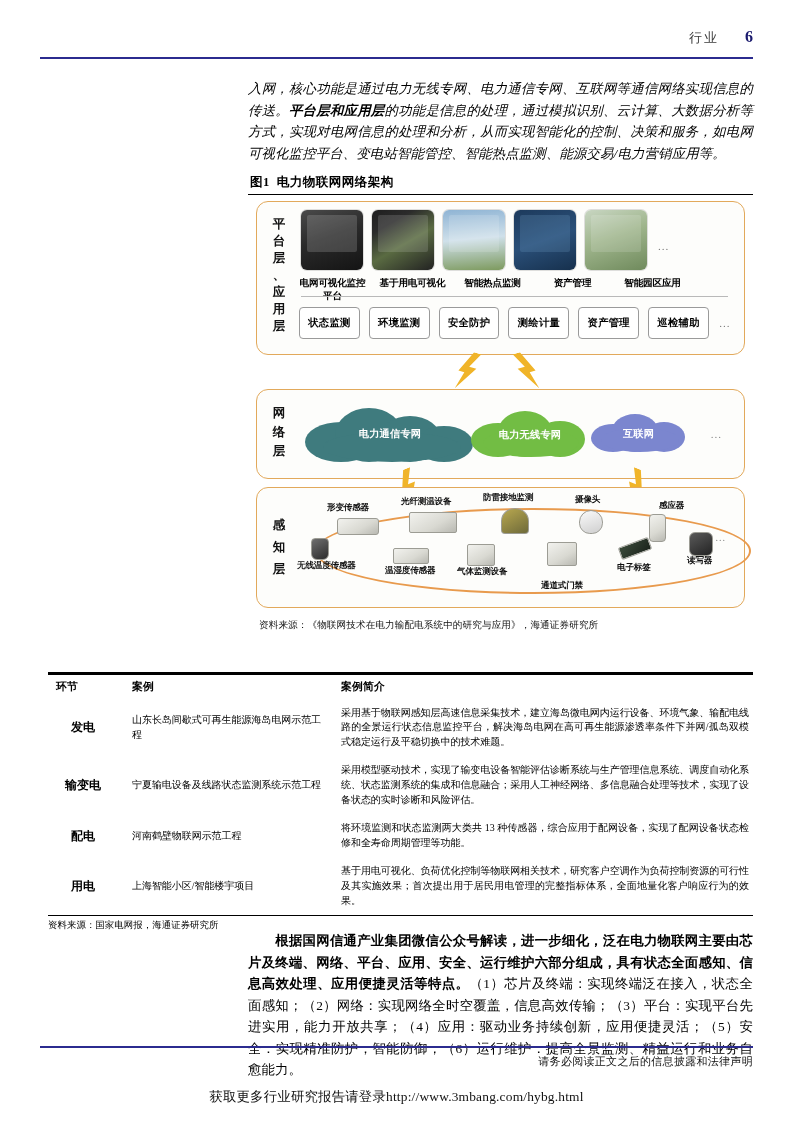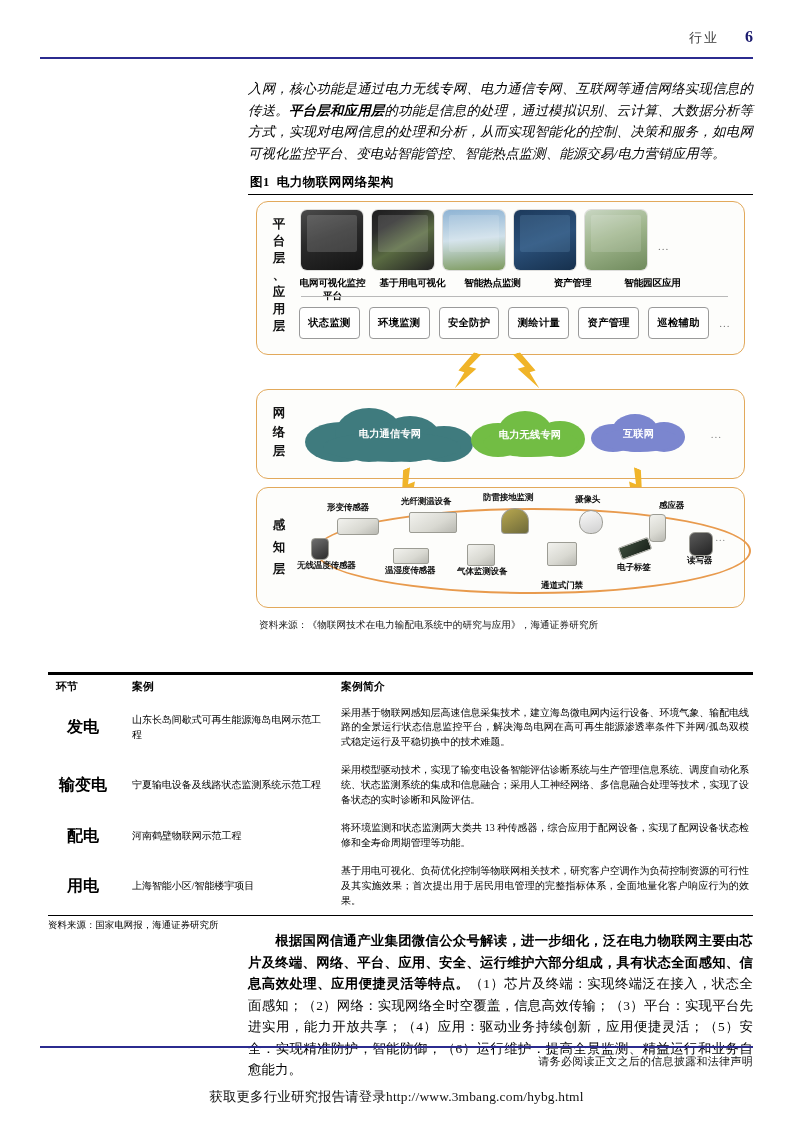--- a/index.html
+++ b/index.html
@@ -105,21 +105,21 @@
   .fig-src{font-size:9.6px;color:#111;margin-top:5px;letter-spacing:.1px;margin-left:11px;}
 
   
   .tbl-wrap{position:absolute;left:48px;top:672px;width:705px;}
   .tbl-title{font-size:12.2px;font-weight:bold;letter-spacing:.3px;padding-bottom:3px;}
   .rule-thick{height:1.8px;background:#000;}
   .rule-thin{height:.9px;background:#000;}
   table{width:100%;border-collapse:collapse;}
   th{font-size:10.8px;font-weight:bold;text-align:left;padding:5px 4px 5px 4px;letter-spacing:.2px;}
   td{font-size:10px;line-height:14.6px;padding:7px 4px 7px 4px;vertical-align:middle;letter-spacing:-.05px;}
-  td.c-link{font-weight:bold;text-align:center;width:58px;font-size:16px;}
+  td.c-link{font-weight:bold;text-align:center;width:58px;font-size:12px;}
   td.c-case{width:195px;padding-left:14px;}
   td.c-desc{padding-left:10px;text-align:justify;}
   th.h-link{width:58px;padding-left:8px;}
   th.h-case{width:195px;padding-left:14px;}
   th.h-desc{padding-left:10px;}
   .tbl-src{font-size:9.4px;margin-top:3px;letter-spacing:.1px;}
 
   
   #botPara{top:930px;}
 

